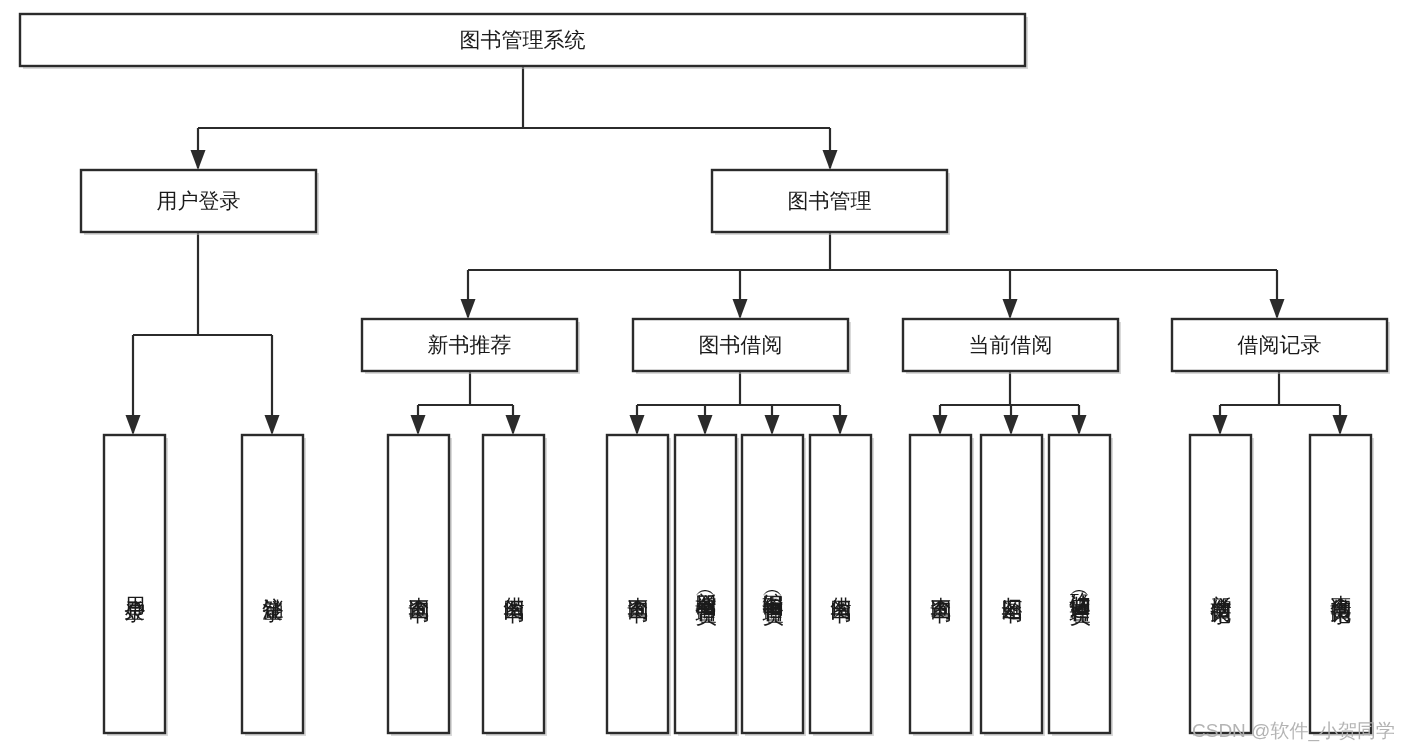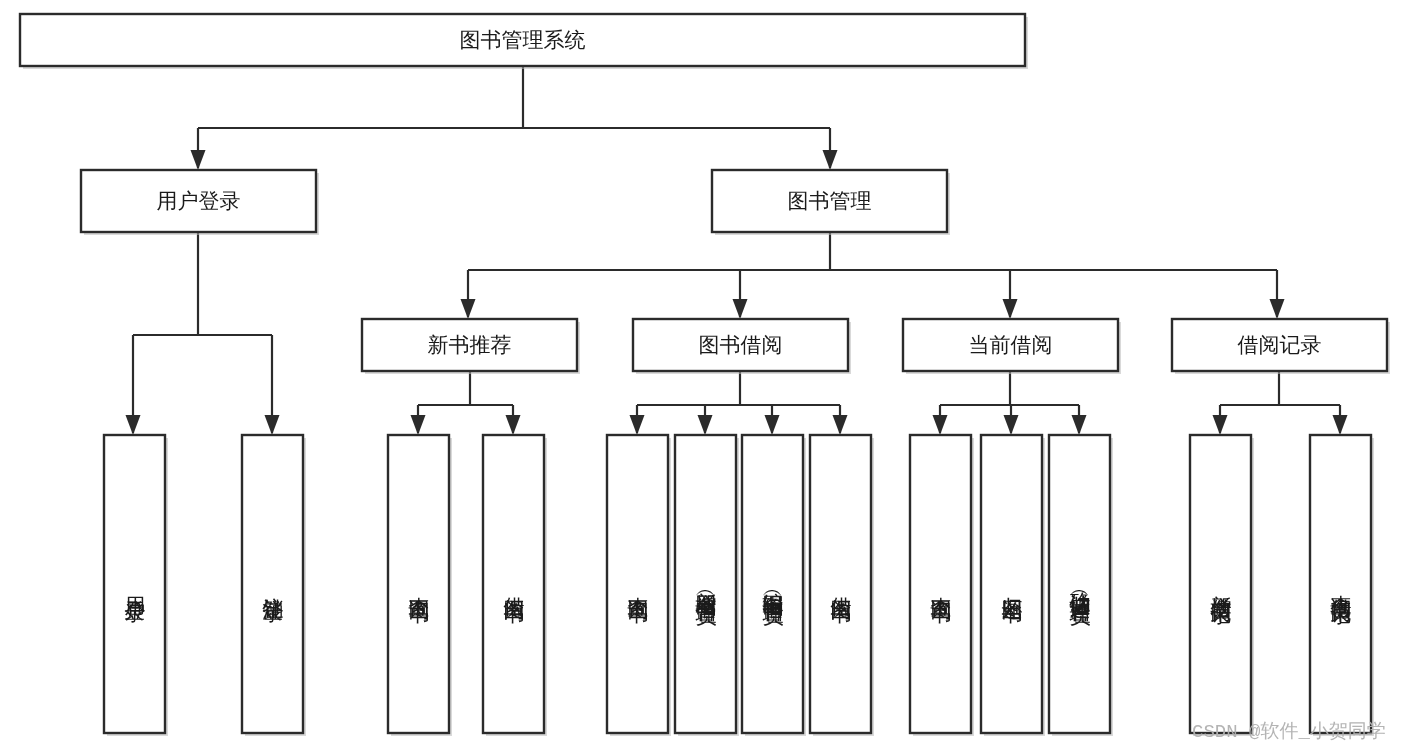--- a/index.html
+++ b/index.html
@@ -64,21 +64,21 @@
     font-family: "Liberation Sans", "DejaVu Sans", sans-serif;
     font-size: 21px;
     line-height: 1.18;
     letter-spacing: 2px;
     color: #1b1b1b;
     white-space: nowrap;
     pointer-events: none;
   }
   .watermark {
     position: absolute;
-    font-family: Liberation Mono, monospace;
+    font-family: Liberation Sans, sans-serif;
     font-size: 19px;
     color: #b0b0b0;
     white-space: nowrap;
     opacity: 0.95;
   }
 </style>
 </head>
 <body>
 
 <div id="diagram-root">

